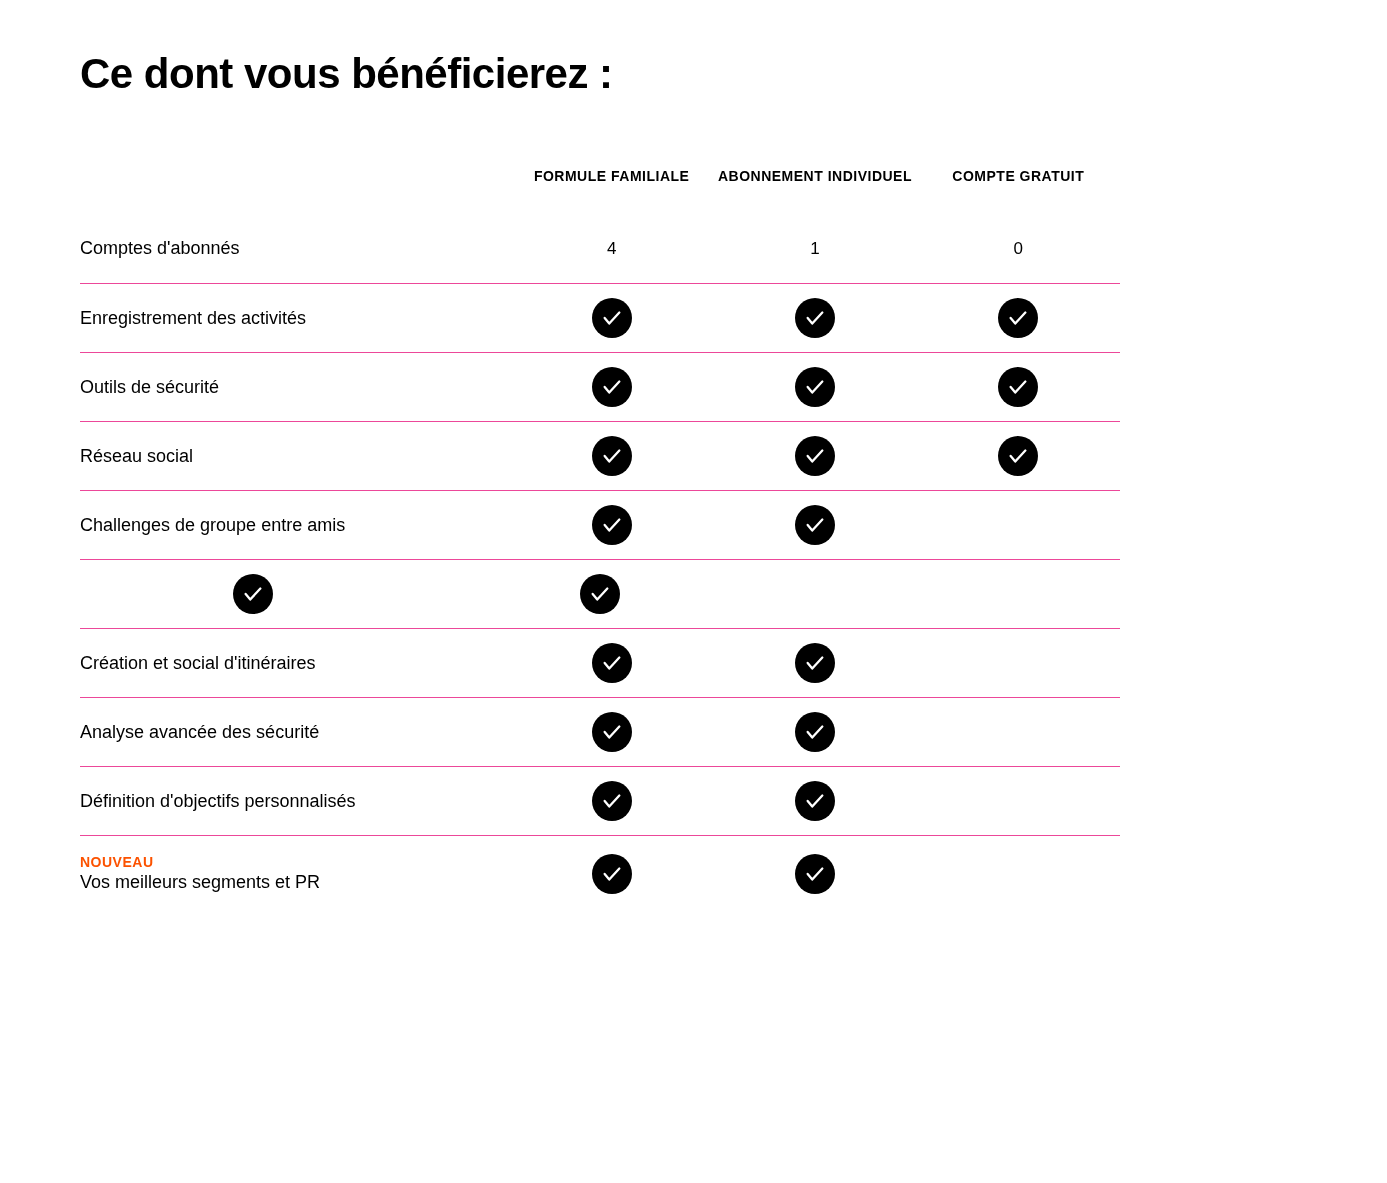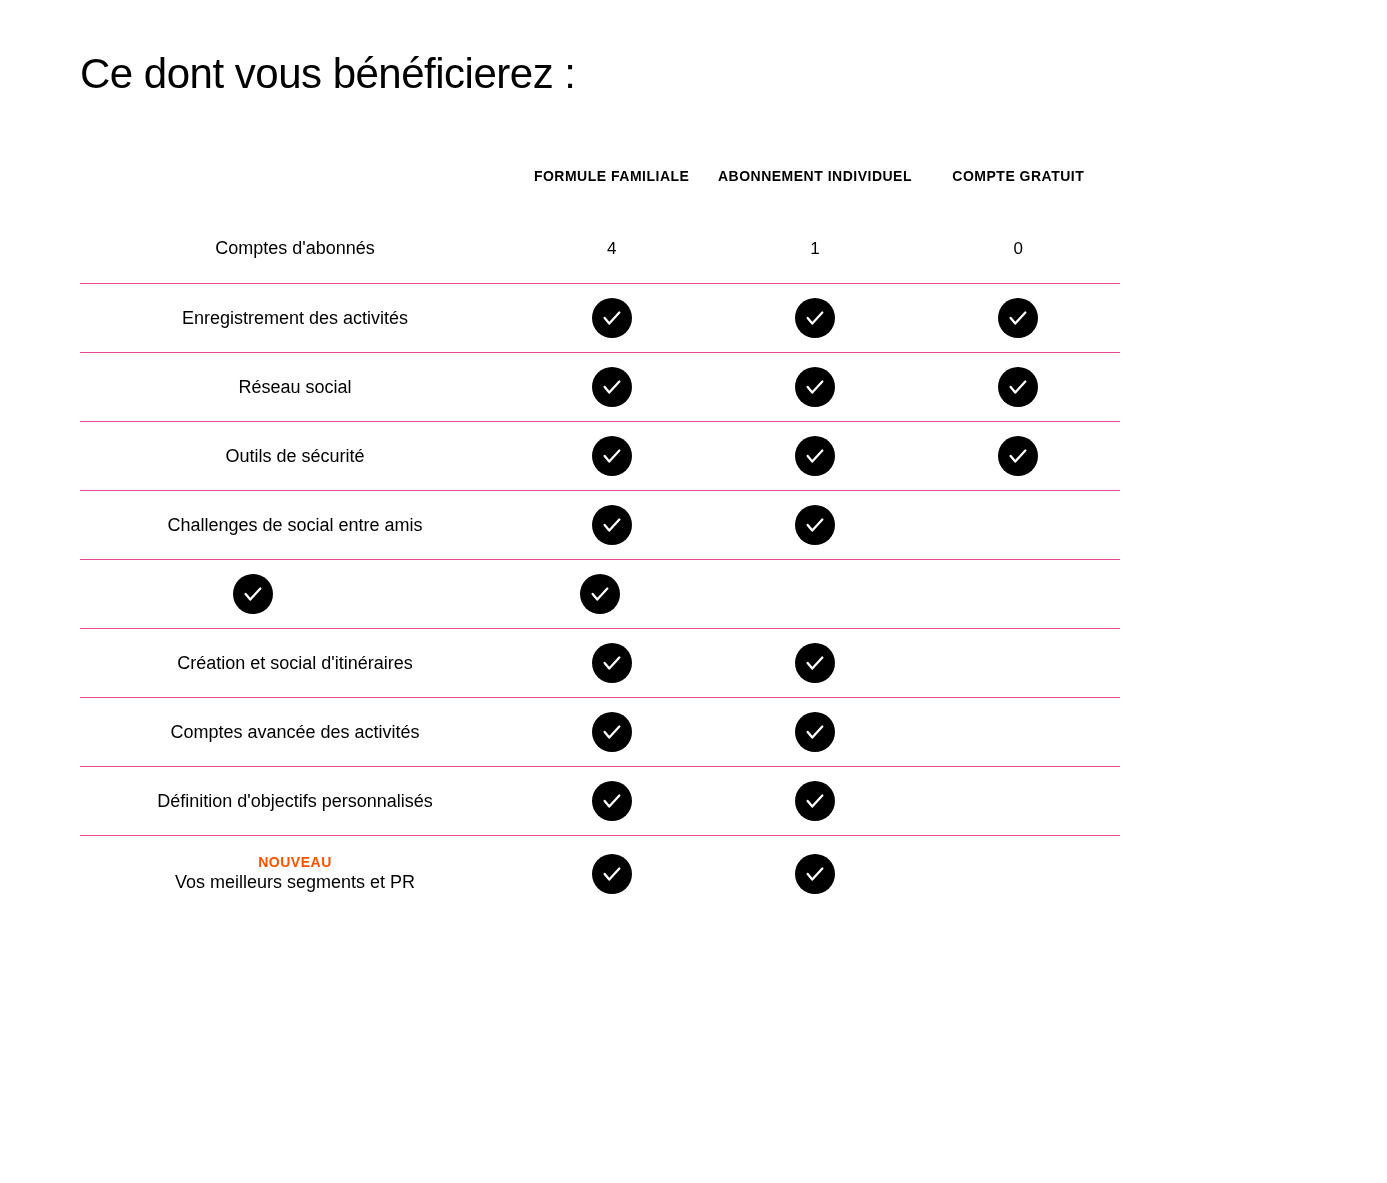--- a/index.html
+++ b/index.html
@@ -8,21 +8,21 @@
       box-sizing: border-box;
     }
     body {
       font-family: -apple-system, BlinkMacSystemFont, "Segoe UI", Helvetica, Arial, sans-serif;
       background: #ffffff;
       color: #000000;
       padding: 50px 80px;
     }
     .page-title {
       font-size: 42px;
-      font-weight: 400;
+      font-weight: 700;
       letter-spacing: -0.5px;
       margin-bottom: 70px;
     }
     .comparison-table {
       width: 100%;
       max-width: 1040px;
     }
     .header-row {
       display: flex;
       align-items: flex-start;
@@ -47,21 +47,20 @@
       border-top: 1px solid #ec4899;
     }
     .feature-row:first-of-type {
       border-top: none;
     }
     .feature-label {
       flex: 0 0 430px;
       font-size: 18px;
       font-weight: 400;
       padding: 18px 0;
-      text-align: center;
     }
     .feature-badge {
       display: block;
       font-size: 14px;
       font-weight: 600;
       letter-spacing: 0.5px;
       color: #fc5200;
       text-transform: uppercase;
       margin-bottom: 2px;
     }
@@ -115,57 +114,57 @@
               <polyline points="4 12 9 18 20 6"></polyline>
             </svg>
           </span></div>
         <div class="value-col"><span class="check-icon">
             <svg viewBox="0 0 24 24" fill="none" stroke="#ffffff" stroke-width="2.5" stroke-linecap="round" stroke-linejoin="round">
               <polyline points="4 12 9 18 20 6"></polyline>
             </svg>
           </span></div>
       </div>
       <div class="feature-row">
+        <div class="feature-label"><span>Outils de sécurité</span></div>
+        <div class="value-col"><span class="check-icon">
+            <svg viewBox="0 0 24 24" fill="none" stroke="#ffffff" stroke-width="2.5" stroke-linecap="round" stroke-linejoin="round">
+              <polyline points="4 12 9 18 20 6"></polyline>
+            </svg>
+          </span></div>
+        <div class="value-col"><span class="check-icon">
+            <svg viewBox="0 0 24 24" fill="none" stroke="#ffffff" stroke-width="2.5" stroke-linecap="round" stroke-linejoin="round">
+              <polyline points="4 12 9 18 20 6"></polyline>
+            </svg>
+          </span></div>
+        <div class="value-col"><span class="check-icon">
+            <svg viewBox="0 0 24 24" fill="none" stroke="#ffffff" stroke-width="2.5" stroke-linecap="round" stroke-linejoin="round">
+              <polyline points="4 12 9 18 20 6"></polyline>
+            </svg>
+          </span></div>
+      </div>
+      <div class="feature-row">
         <div class="feature-label"><span>Réseau social</span></div>
         <div class="value-col"><span class="check-icon">
             <svg viewBox="0 0 24 24" fill="none" stroke="#ffffff" stroke-width="2.5" stroke-linecap="round" stroke-linejoin="round">
               <polyline points="4 12 9 18 20 6"></polyline>
             </svg>
           </span></div>
         <div class="value-col"><span class="check-icon">
             <svg viewBox="0 0 24 24" fill="none" stroke="#ffffff" stroke-width="2.5" stroke-linecap="round" stroke-linejoin="round">
               <polyline points="4 12 9 18 20 6"></polyline>
             </svg>
           </span></div>
         <div class="value-col"><span class="check-icon">
             <svg viewBox="0 0 24 24" fill="none" stroke="#ffffff" stroke-width="2.5" stroke-linecap="round" stroke-linejoin="round">
               <polyline points="4 12 9 18 20 6"></polyline>
             </svg>
           </span></div>
       </div>
       <div class="feature-row">
-        <div class="feature-label"><span>Outils de sécurité</span></div>
-        <div class="value-col"><span class="check-icon">
-            <svg viewBox="0 0 24 24" fill="none" stroke="#ffffff" stroke-width="2.5" stroke-linecap="round" stroke-linejoin="round">
-              <polyline points="4 12 9 18 20 6"></polyline>
-            </svg>
-          </span></div>
-        <div class="value-col"><span class="check-icon">
-            <svg viewBox="0 0 24 24" fill="none" stroke="#ffffff" stroke-width="2.5" stroke-linecap="round" stroke-linejoin="round">
-              <polyline points="4 12 9 18 20 6"></polyline>
-            </svg>
-          </span></div>
-        <div class="value-col"><span class="check-icon">
-            <svg viewBox="0 0 24 24" fill="none" stroke="#ffffff" stroke-width="2.5" stroke-linecap="round" stroke-linejoin="round">
-              <polyline points="4 12 9 18 20 6"></polyline>
-            </svg>
-          </span></div>
-      </div>
-      <div class="feature-row">
-        <div class="feature-label"><span>Challenges de social entre amis</span></div>
+        <div class="feature-label"><span>Challenges de groupe entre amis</span></div>
         <div class="value-col"><span class="check-icon">
             <svg viewBox="0 0 24 24" fill="none" stroke="#ffffff" stroke-width="2.5" stroke-linecap="round" stroke-linejoin="round">
               <polyline points="4 12 9 18 20 6"></polyline>
             </svg>
           </span></div>
         <div class="value-col"><span class="check-icon">
             <svg viewBox="0 0 24 24" fill="none" stroke="#ffffff" stroke-width="2.5" stroke-linecap="round" stroke-linejoin="round">
               <polyline points="4 12 9 18 20 6"></polyline>
             </svg>
           </span></div>
@@ -192,21 +191,21 @@
             </svg>
           </span></div>
         <div class="value-col"><span class="check-icon">
             <svg viewBox="0 0 24 24" fill="none" stroke="#ffffff" stroke-width="2.5" stroke-linecap="round" stroke-linejoin="round">
               <polyline points="4 12 9 18 20 6"></polyline>
             </svg>
           </span></div>
         <div class="value-col"></div>
       </div>
       <div class="feature-row">
-        <div class="feature-label"><span>Comptes avancée des activités</span></div>
+        <div class="feature-label"><span>Analyse avancée des sécurité</span></div>
         <div class="value-col"><span class="check-icon">
             <svg viewBox="0 0 24 24" fill="none" stroke="#ffffff" stroke-width="2.5" stroke-linecap="round" stroke-linejoin="round">
               <polyline points="4 12 9 18 20 6"></polyline>
             </svg>
           </span></div>
         <div class="value-col"><span class="check-icon">
             <svg viewBox="0 0 24 24" fill="none" stroke="#ffffff" stroke-width="2.5" stroke-linecap="round" stroke-linejoin="round">
               <polyline points="4 12 9 18 20 6"></polyline>
             </svg>
           </span></div>

